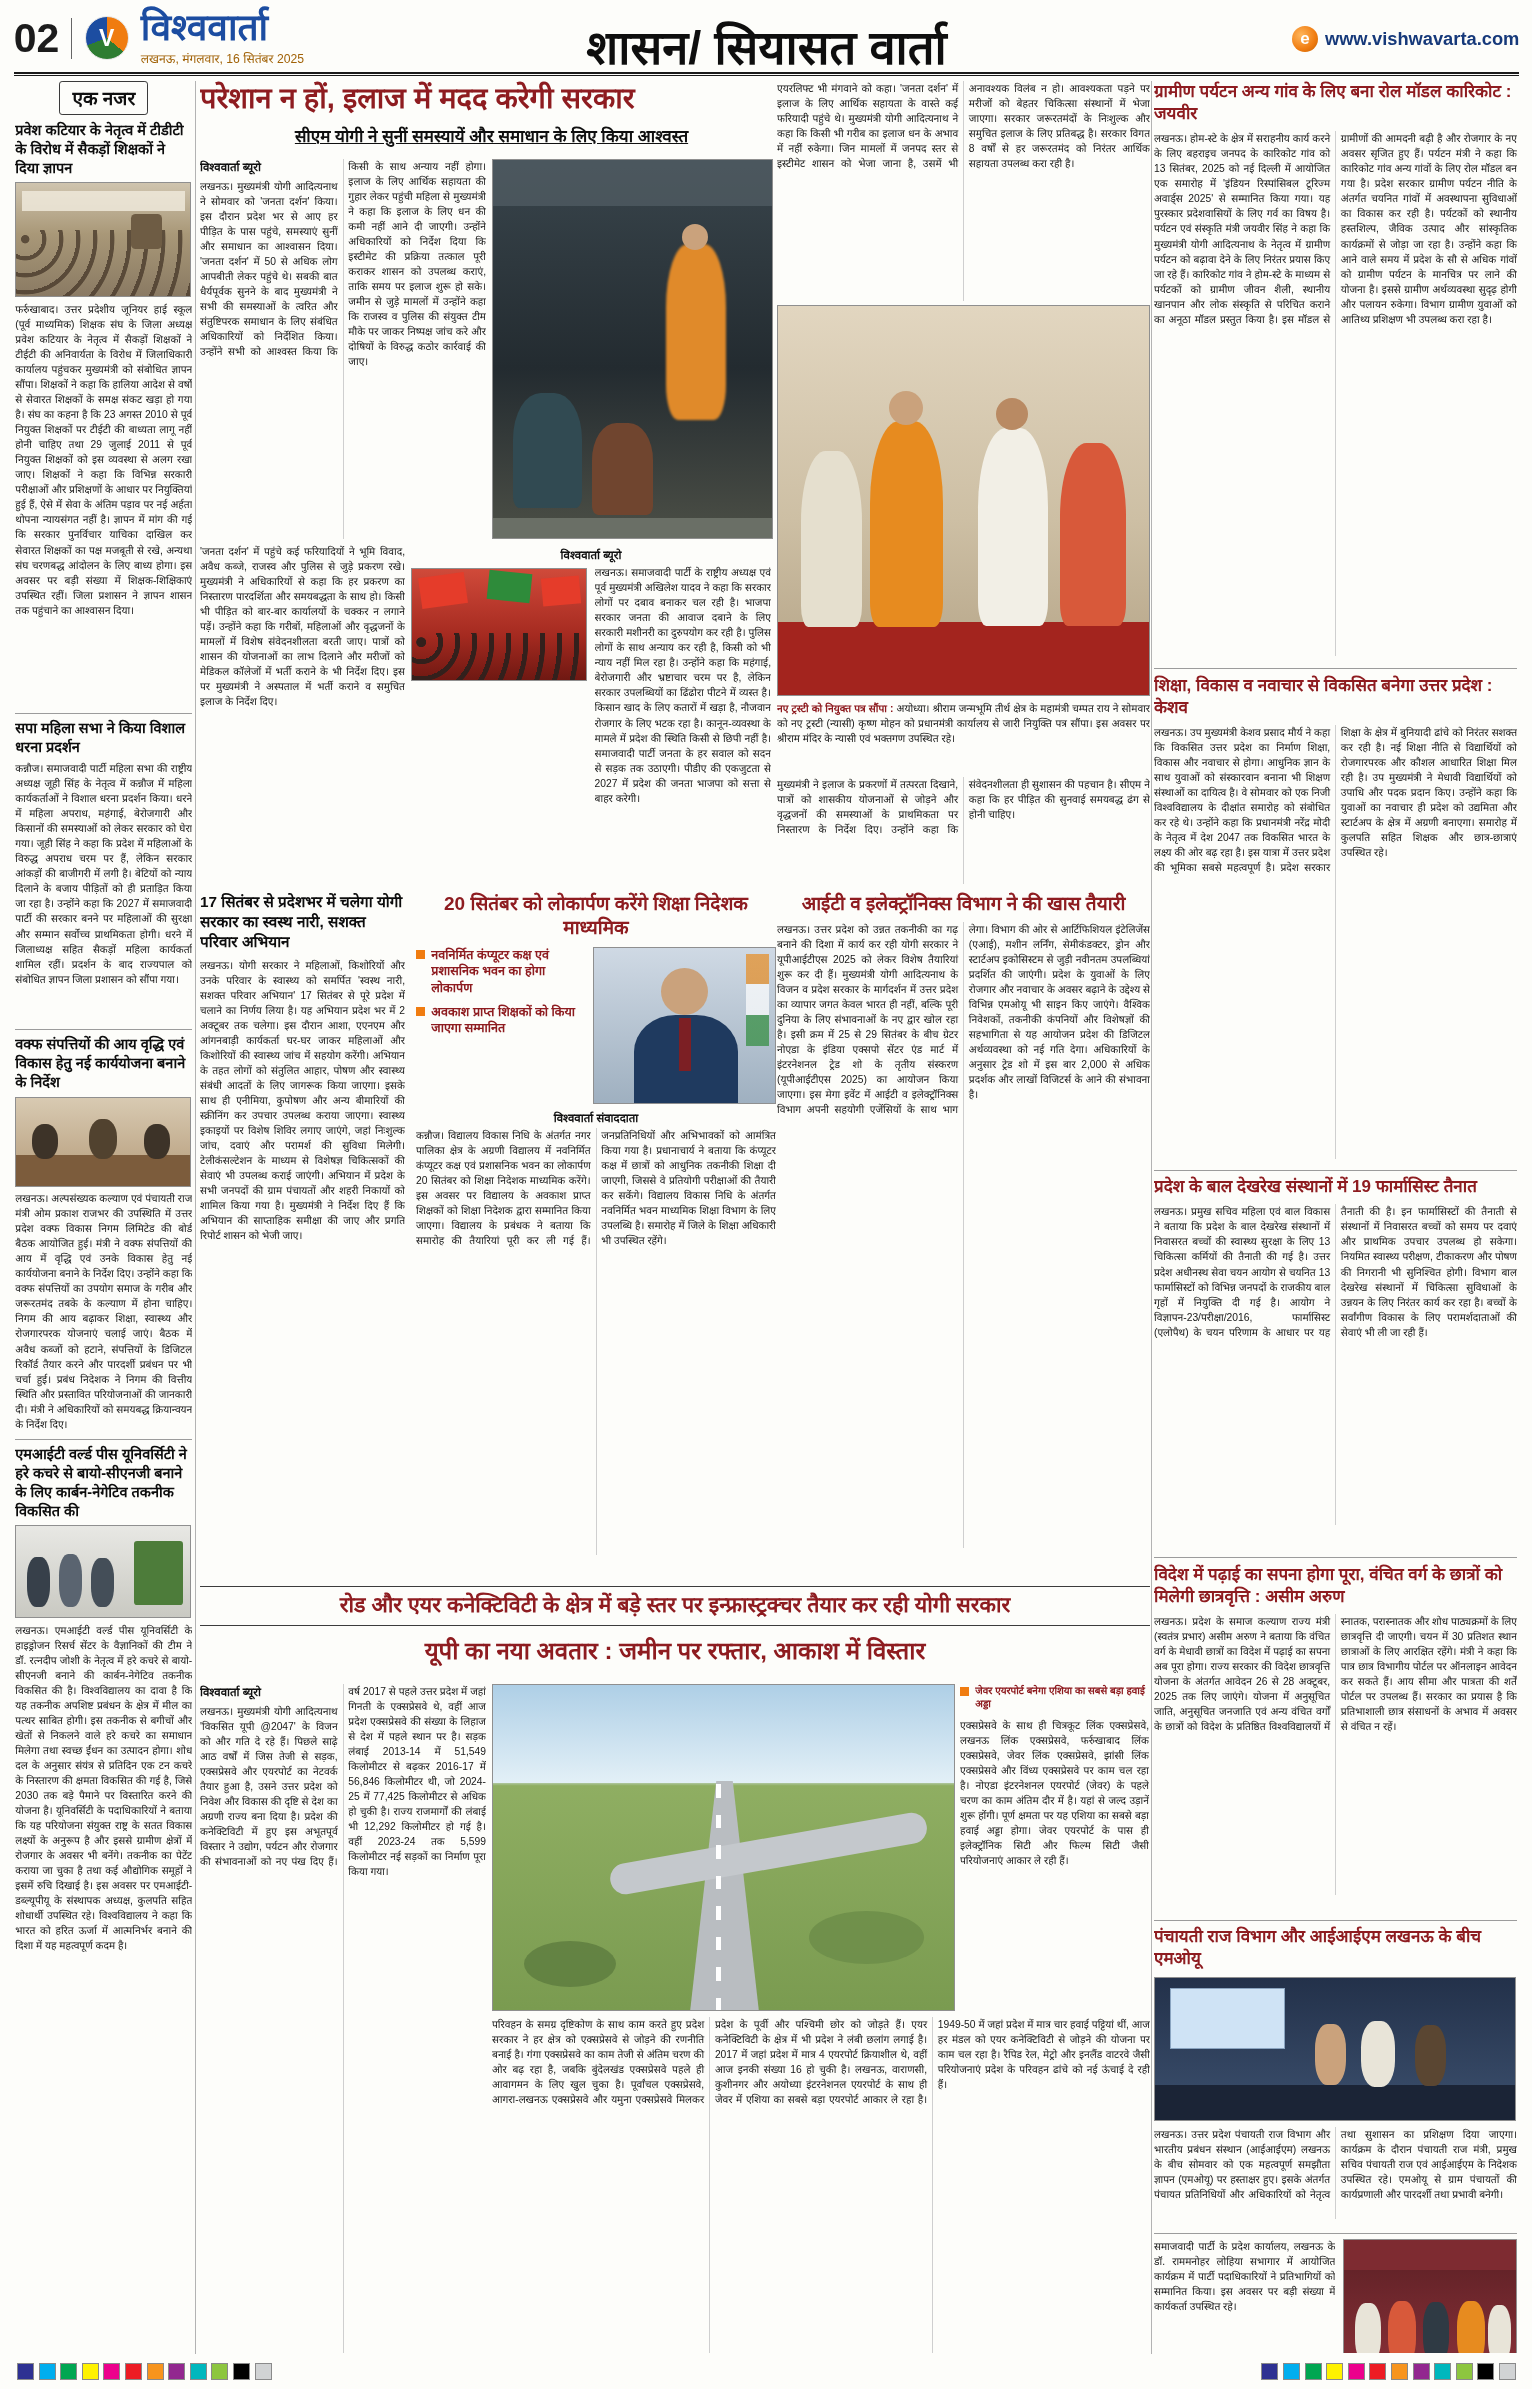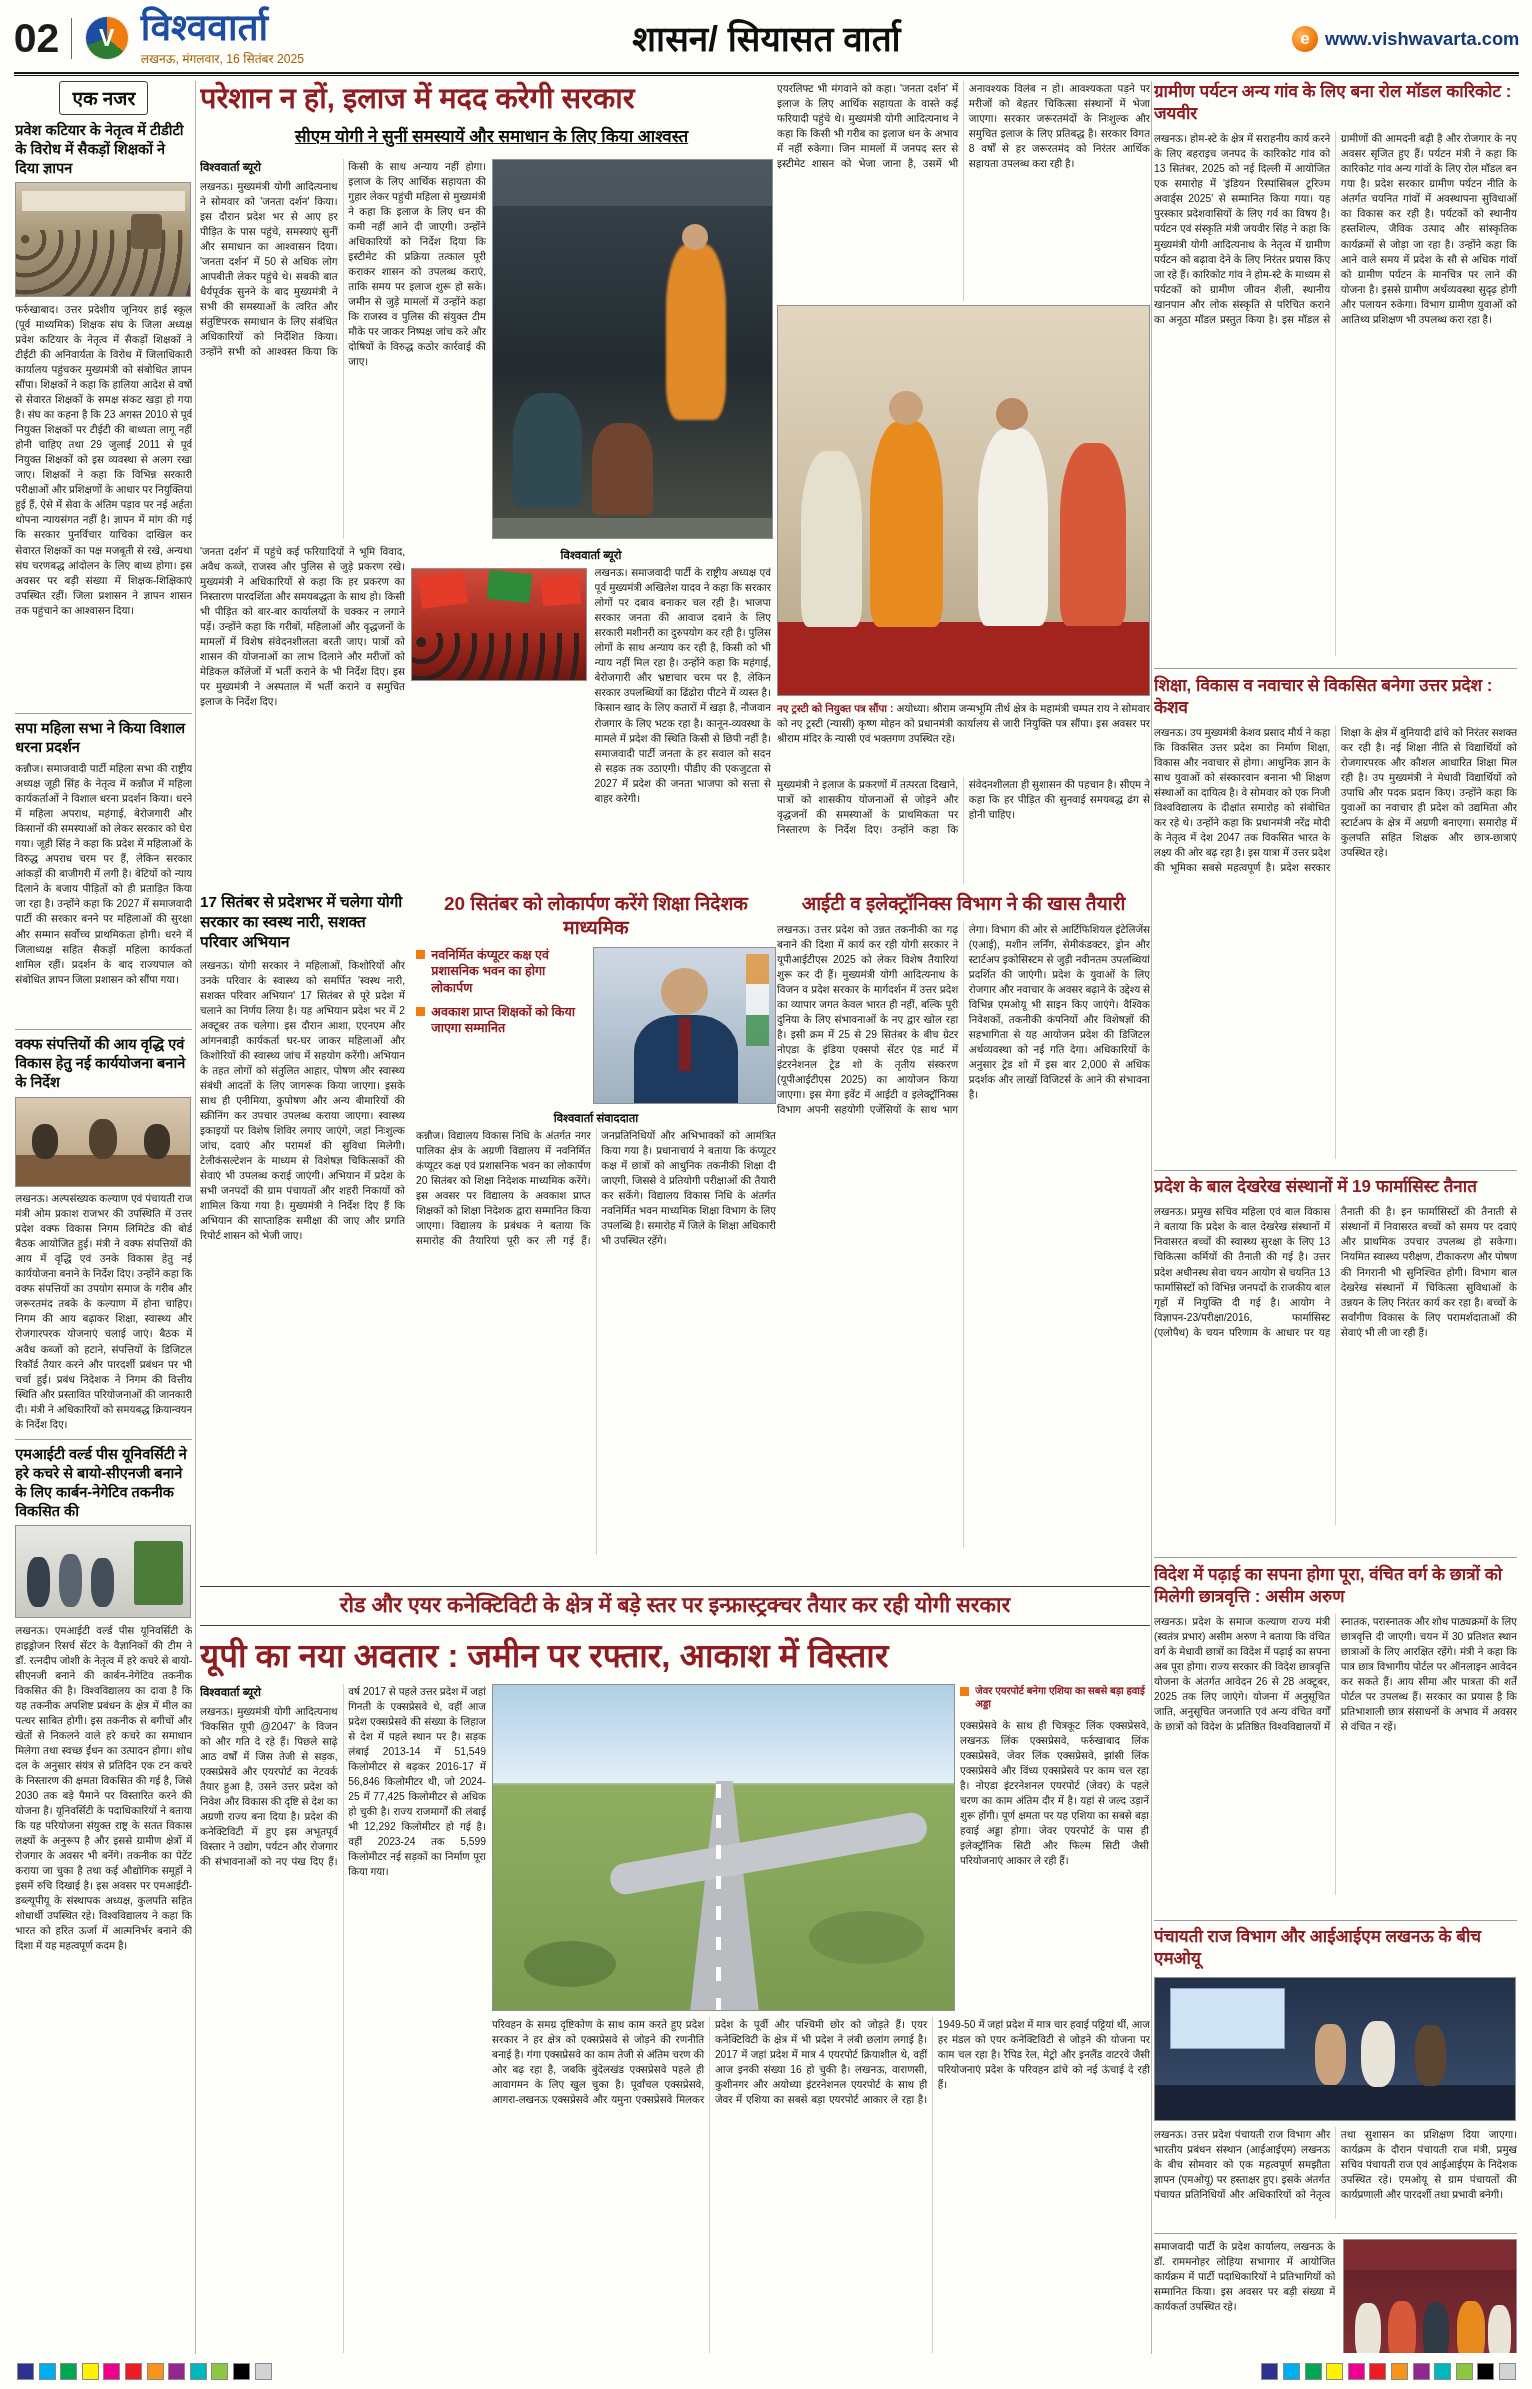--- a/index.html
+++ b/index.html
@@ -9,21 +9,21 @@
   body{background:#e8e8e8;font-family:"Liberation Sans","DejaVu Sans",sans-serif;}
   .page{position:relative;width:1533px;height:2389px;background:#fdfdfa;margin:0 auto;overflow:hidden;}
 
   
   .masthead{position:absolute;left:13.7px;right:13.7px;top:4.6px;height:66px;}
   .mast-left{position:absolute;left:0;top:4.6px;display:flex;align-items:center;gap:12.2px;}
   .pagenum{font-size:41px;font-weight:bold;color:#1c1c1c;line-height:1;padding-right:12.2px;border-right:1.5px solid #666;}
   .logo{width:44px;height:44px;border-radius:50%;background:conic-gradient(#f07c10 0 130deg,#2e7d32 130deg 250deg,#1c4da1 250deg 360deg);display:flex;align-items:center;justify-content:center;color:#fff;font-weight:bold;font-size:23px;border:1.5px solid #e6e6e6;}
   .paper-name{font-size:37px;font-weight:bold;color:var(--blue);line-height:1.05;}
   .paper-date{font-size:12.2px;color:#a16207;margin-top:2.3px;}
-  .section-title{position:absolute;left:50%;transform:translateX(-50%);top:9.2px;font-size:35px;font-weight:bold;color:#0e0e0e;white-space:nowrap;}
+  .section-title{position:absolute;left:50%;transform:translateX(-50%);top:9.2px;font-size:47px;font-weight:bold;color:#0e0e0e;white-space:nowrap;}
   .website{position:absolute;right:0;top:21.4px;display:flex;gap:6.9px;align-items:center;font-size:18.3px;font-weight:bold;color:#16397a;}
   .globe{width:26px;height:26px;border-radius:50%;background:radial-gradient(circle at 35% 35%,#ffb65c,#f07c10 60%,#c05d00);color:#fff;display:flex;align-items:center;justify-content:center;font-size:17px;font-weight:bold;}
   .mast-rule{position:absolute;left:13.7px;right:13.7px;top:72px;height:3.8px;border-top:2.3px solid #1a1a1a;border-bottom:0.8px solid #1a1a1a;}
 
   
   .band-left{position:absolute;left:15.3px;top:81px;width:177px;height:2272px;overflow:hidden;}
   .band-main{position:absolute;left:200px;top:81px;width:950px;height:2272px;overflow:hidden;}
   .band-right{position:absolute;left:1154px;top:81px;width:363px;height:2272px;overflow:hidden;}
   .vline{position:absolute;top:81px;bottom:35px;width:0.8px;background:#b3b3b3;}
 
@@ -36,21 +36,21 @@
   .rule{border-top:0.8px solid #9c9c9c;margin:5.3px 0;}
 
   
   .hl-main{font-size:29px;font-weight:bold;color:var(--maroon);line-height:1.2;white-space:nowrap;overflow:hidden;}
   .hl-sub{font-size:17px;font-weight:bold;color:#101010;text-align:center;line-height:1.2;}
   .hl-box{font-size:20.6px;font-weight:bold;color:#161616;text-align:center;border-top:1.5px solid #2d2d2d;border-bottom:1.5px solid #2d2d2d;padding:6.1px 3.1px;line-height:1.25;}
   .hl-m26{font-size:19px;font-weight:bold;color:var(--maroon);text-align:center;line-height:1.25;}
   .hl-left{font-size:14.5px;font-weight:bold;color:#0d0d0d;line-height:1.3;}
   .hl-right{font-size:17px;font-weight:bold;color:var(--maroon);line-height:1.3;}
   .hl-banner{font-size:21.4px;font-weight:bold;color:var(--maroon);text-align:center;border-top:1.5px solid #3c3c3c;border-bottom:1.5px solid #3c3c3c;padding:6.1px 0;line-height:1.2;}
-  .hl-infra{font-size:33px;font-weight:bold;color:var(--maroon);line-height:1.15;}
+  .hl-infra{font-size:24px;font-weight:bold;color:var(--maroon);text-align:center;line-height:1.15;}
   .capt-lead{font-weight:bold;color:var(--maroon);}
   .eknazar{display:inline-block;border:1.5px solid #3a3a3a;border-radius:3.1px;padding:3.1px 12.2px;font-size:19px;font-weight:bold;color:#101010;margin-bottom:6.1px;}
   .bullet-item{display:flex;gap:6.1px;font-weight:bold;font-size:12.6px;color:var(--maroon);line-height:1.3;margin-bottom:7.6px;}
   .sq{width:9.2px;height:9.2px;background:var(--orange);flex:0 0 auto;margin-top:3.1px;}
 
   
   .ph{position:relative;overflow:hidden;border:0.8px solid #8f8f8f;background:#999;}
   .ph div{position:absolute;}
   .ph-crowd{background:linear-gradient(180deg,#cfc4ae 0%,#a99878 45%,#8a7a63 100%);}
   .ph-yogi{background:linear-gradient(180deg,#39454c 0%,#232b30 55%,#4c4f46 100%);}

